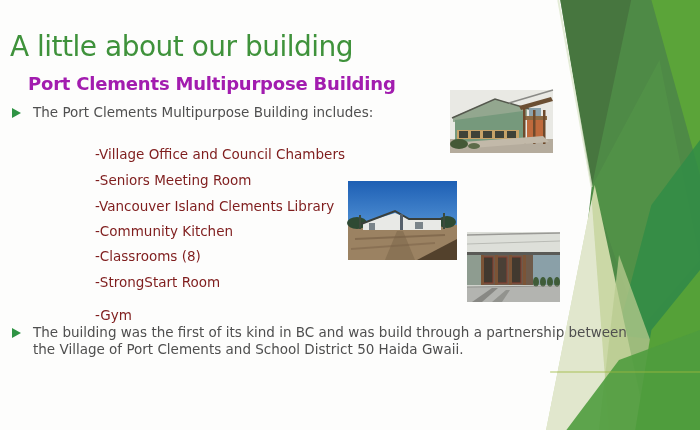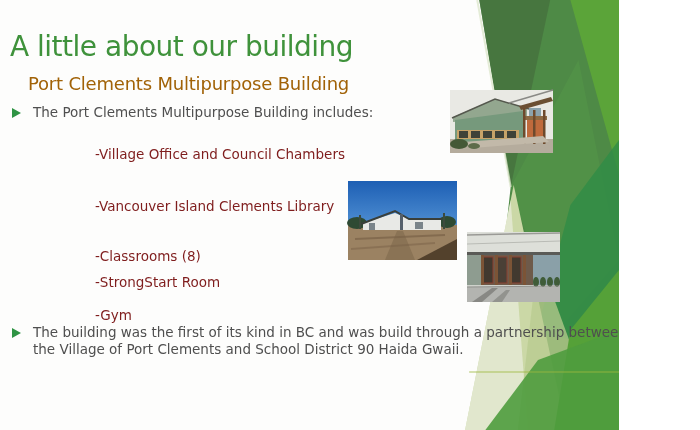--- a/index.html
+++ b/index.html
@@ -1,27 +1,27 @@
 <!DOCTYPE html>
 <html><head>
 <meta charset="utf-8">
 <style>
   html,body{margin:0;padding:0;background:#ffffff;}
   #slide{
-    position:relative;width:619px;height:430px;background:#fdfdfc;overflow:hidden;
+    position:relative;width:700px;height:430px;background:#fdfdfc;overflow:hidden;
     font-family:"DejaVu Sans","Liberation Sans",sans-serif;color:#4d4d4d;
   }
   
   .title{
     position:absolute;left:10px;top:30px;width:480px;
     font-size:28px;color:#3f923b;letter-spacing:-0.5px;
   }
   .subtitle{
     position:absolute;left:28px;top:73px;width:460px;
-    font-size:18px;font-weight:normal;color:#a16207;letter-spacing:-0.2px;
+    font-size:18px;font-weight:bold;color:#a21caf;letter-spacing:-0.2px;
   }
   .bullet-row{position:absolute;left:12px;display:flex;align-items:flex-start;}
   .tri{
     width:0;height:0;margin-top:4px;margin-right:12px;flex:0 0 auto;
     border-left:9px solid #2f9444;border-top:5px solid transparent;border-bottom:5px solid transparent;
   }
   .bullet-text{font-size:13.5px;line-height:17px;color:#4f4f4f;}
   #bullet1{top:104px;width:400px;}
   #bullet2{top:324px;width:628px;}
   #bullet2 .bullet-text{width:600px;}
@@ -55,28 +55,30 @@
 
   <div class="title">A little about our building</div>
   <div class="subtitle">Port Clements Multipurpose Building</div>
 
   <div class="bullet-row" id="bullet1">
     <span class="tri"></span>
     <span class="bullet-text">The Port Clements Multipurpose Building includes:</span>
   </div>
 
   <div class="subitem" style="top:146px">-Village Office and Council Chambers</div>
+  <div class="subitem" style="top:172px">-Seniors Meeting Room</div>
   <div class="subitem" style="top:198px">-Vancouver Island Clements Library</div>
+  <div class="subitem" style="top:223px">-Community Kitchen</div>
   <div class="subitem" style="top:248px">-Classrooms (8)</div>
   <div class="subitem" style="top:274px">-StrongStart Room</div>
   <div class="subitem" style="top:307px">-Gym</div>
 
   <div class="bullet-row" id="bullet2">
     <span class="tri"></span>
-    <span class="bullet-text">The building was the first of its kind in BC and was build through a partnership between the Village of Port Clements and School District 90 Haida Gwaii.</span>
+    <span class="bullet-text">The building was the first of its kind in BC and was build through a partnership between the Village of Port Clements and School District 50 Haida Gwaii.</span>
   </div>
 
   <svg class="photo" style="left:443px;top:84px" width="115" height="80" viewBox="0 0 115 80" role="img">
     <rect x="7" y="6" width="103" height="63" fill="#e9e9e4"></rect>
     <rect x="7" y="55" width="103" height="14" fill="#b5ac9d"></rect>
     <polygon points="10,33 52,15 84,24 84,32 10,38" fill="#93a78f"></polygon>
     <polyline points="9,34 52,15 86,25" fill="none" stroke="#55584e" stroke-width="1.5"></polyline>
     <polygon points="12,36 80,27 80,58 12,58" fill="#76997c"></polygon>
     <rect x="14" y="46" width="62" height="9" fill="#c7a368"></rect>
     <rect x="16" y="47" width="9" height="7" fill="#3f4238"></rect>

